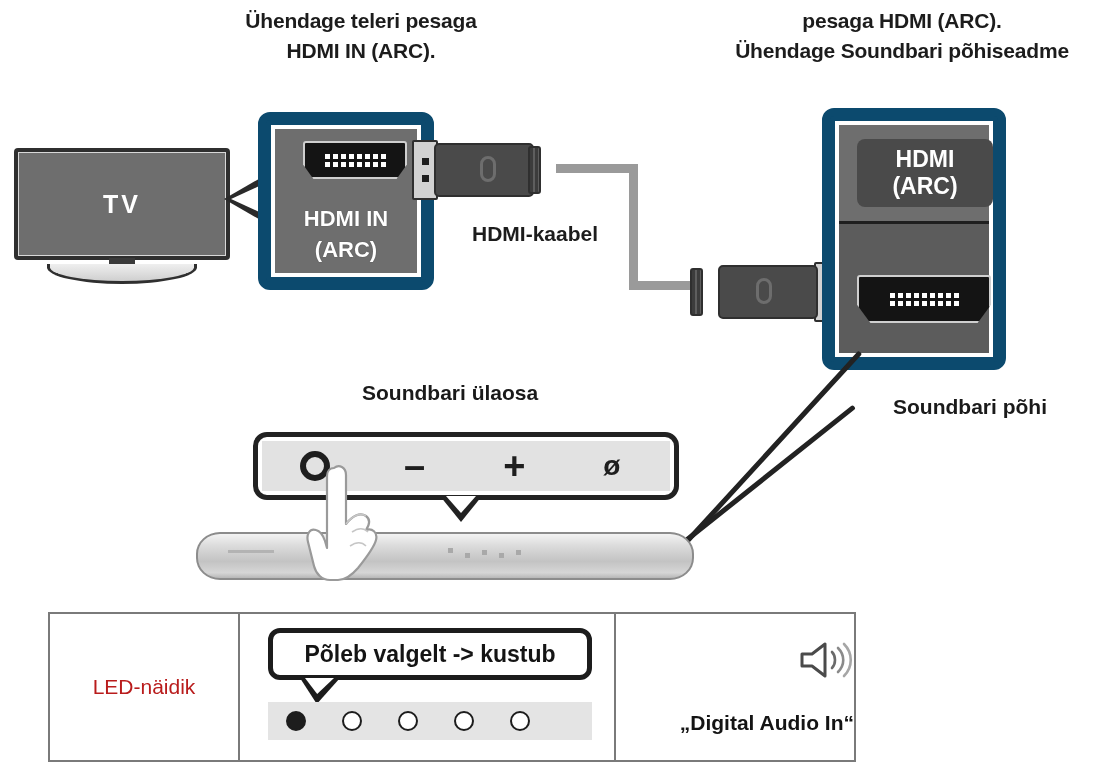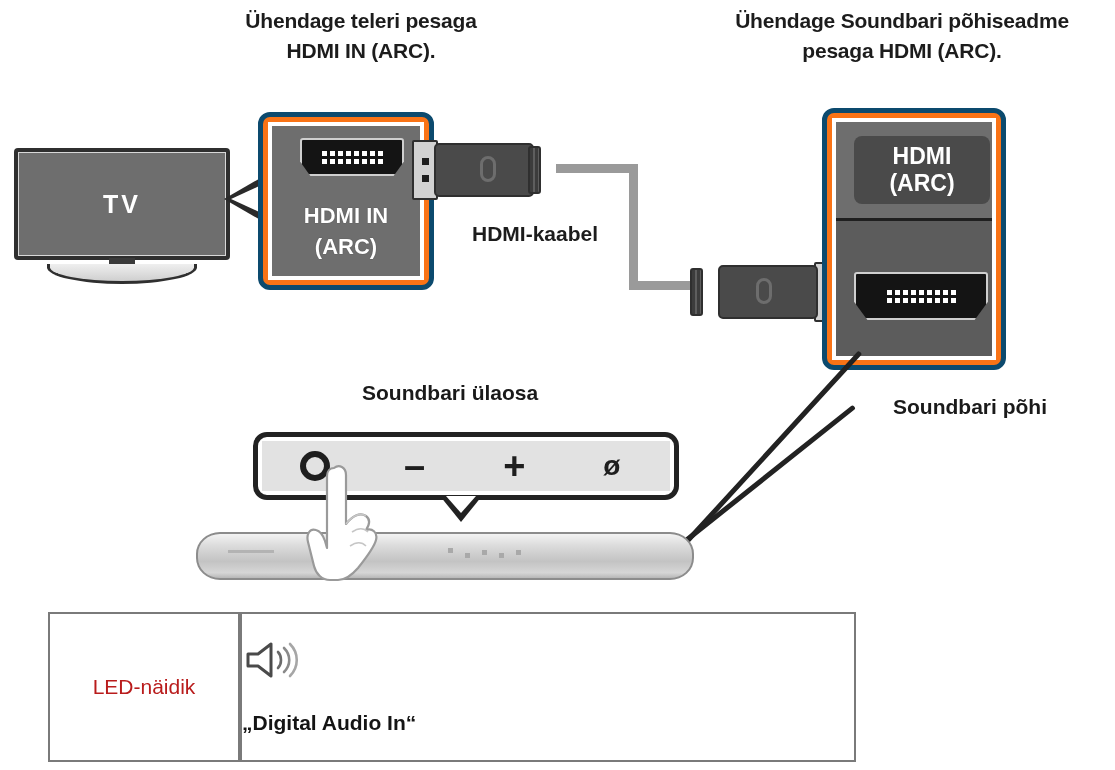--- a/index.html
+++ b/index.html
@@ -53,22 +53,22 @@
     top: 116px; width: 150px; height: 20px;
     border: 3px solid #2f2f2f;
     border-top: none;
     border-radius: 0 0 60% 60% / 0 0 100% 100%;
     background: linear-gradient(#efefef,#cfcfcf);
   }
 
   
   .callout {
     position: absolute;
-    background: #f97316;
-    border: 5px solid #0c4a6e;
+    background: #0c4a6e;
+    border: 8px solid #0c4a6e;
     border-radius: 12px;
     padding: 5px;
   }
   .callout-inner {
     width: 100%; height: 100%;
     background: #6e6e6e;
     border: 4px solid #ffffff;
     position: relative;
   }
   #callout-tv { left: 258px; top: 112px; width: 176px; height: 178px; }
@@ -245,21 +245,21 @@
     border: 2px solid #7a7a7a; background: #ffffff; display: flex;
   }
   #cell-label {
     width: 190px; border-right: 2px solid #7a7a7a;
     display: flex; align-items: center; justify-content: center;
     color: #b91c1c; font-size: 21px;
   }
   #cell-leds { flex: 1; position: relative; }
   #cell-audio {
     width: 240px; border-left: 2px solid #7a7a7a;
-    display: flex; flex-direction: column; align-items: flex-start; justify-content: center; gap: 30px;
+    display: flex; flex-direction: column; align-items: flex-end; justify-content: center; gap: 30px;
   }
   #bubble {
     position: absolute; left: 28px; top: 14px; width: 324px; height: 52px;
     border: 5px solid #1c1c1c; border-radius: 12px; background: #ffffff;
     display: flex; align-items: center; justify-content: center;
     font-size: 23px; font-weight: 700; color: #141414; white-space: nowrap;
   }
   #bubble-tail {
     position: absolute; left: 60px; top: 64px; width: 40px; height: 26px;
     background: #1c1c1c; clip-path: polygon(0 0, 100% 0, 42% 100%);
@@ -279,22 +279,22 @@
 </head>
 <body>
 
 <div class="stage">
 
   <div class="heading" id="head-left">
     <div>Ühendage teleri pesaga</div>
     <div>HDMI IN (ARC).</div>
   </div>
   <div class="heading" id="head-right">
+    <div>pesaga HDMI (ARC).</div>
     <div>Ühendage Soundbari põhiseadme</div>
-    <div>pesaga HDMI (ARC).</div>
   </div>
 
   <div id="tv">
     <div class="tv-bezel">
       <div class="tv-screen">
         <span>TV</span>
       </div>
     </div>
     <div class="tv-neck"></div>
     <div class="tv-stand"></div>
@@ -426,20 +426,32 @@
              C72 66 78 70 76 78 C74 86 66 96 58 106 C52 113 46 118 38 118
              L30 118 C22 118 16 112 14 104 L8 80 C6 72 10 66 16 68 C20 69 23 73 25 79
              L27 86 L27 14 C27 9 30 6 34 6 Z" fill="#ffffff" stroke="#9a9a9a" stroke-width="2.2" stroke-linejoin="round"></path>
     <path d="M46 62 C52 54 60 50 66 54" fill="none" stroke="#c6c6c6" stroke-width="1.6"></path>
     <path d="M52 70 C58 66 64 66 68 70" fill="none" stroke="#c6c6c6" stroke-width="1.6"></path>
     <path d="M50 84 C56 80 62 80 66 84" fill="none" stroke="#c6c6c6" stroke-width="1.6"></path>
   </svg>
 
   <div id="led-table">
     <div id="cell-label">LED-näidik</div>
+    <div id="cell-leds">
+      <div id="bubble">Põleb valgelt -&gt; kustub</div>
+      <div id="bubble-tail"></div>
+      <div id="bubble-tail-in"></div>
+      <div id="led-strip">
+        <div class="led on"></div>
+        <div class="led"></div>
+        <div class="led"></div>
+        <div class="led"></div>
+        <div class="led"></div>
+      </div>
+    </div>
     <div id="cell-audio">
       <svg width="58" height="42" viewBox="0 0 58 42">
         <path d="M6 15 L16 15 L29 5 L29 37 L16 27 L6 27 Z" fill="none" stroke="#4a4a4a" stroke-width="3" stroke-linejoin="round"></path>
         <path d="M36 13 C40 17 40 25 36 29" fill="none" stroke="#6a6a6a" stroke-width="2.6" stroke-linecap="round"></path>
         <path d="M42 9 C49 16 49 26 42 33" fill="none" stroke="#8a8a8a" stroke-width="2.6" stroke-linecap="round"></path>
         <path d="M48 5 C57 14 57 28 48 37" fill="none" stroke="#a6a6a6" stroke-width="2.6" stroke-linecap="round"></path>
       </svg>
       <div id="audio-text">„Digital Audio In“</div>
     </div>
   </div>

